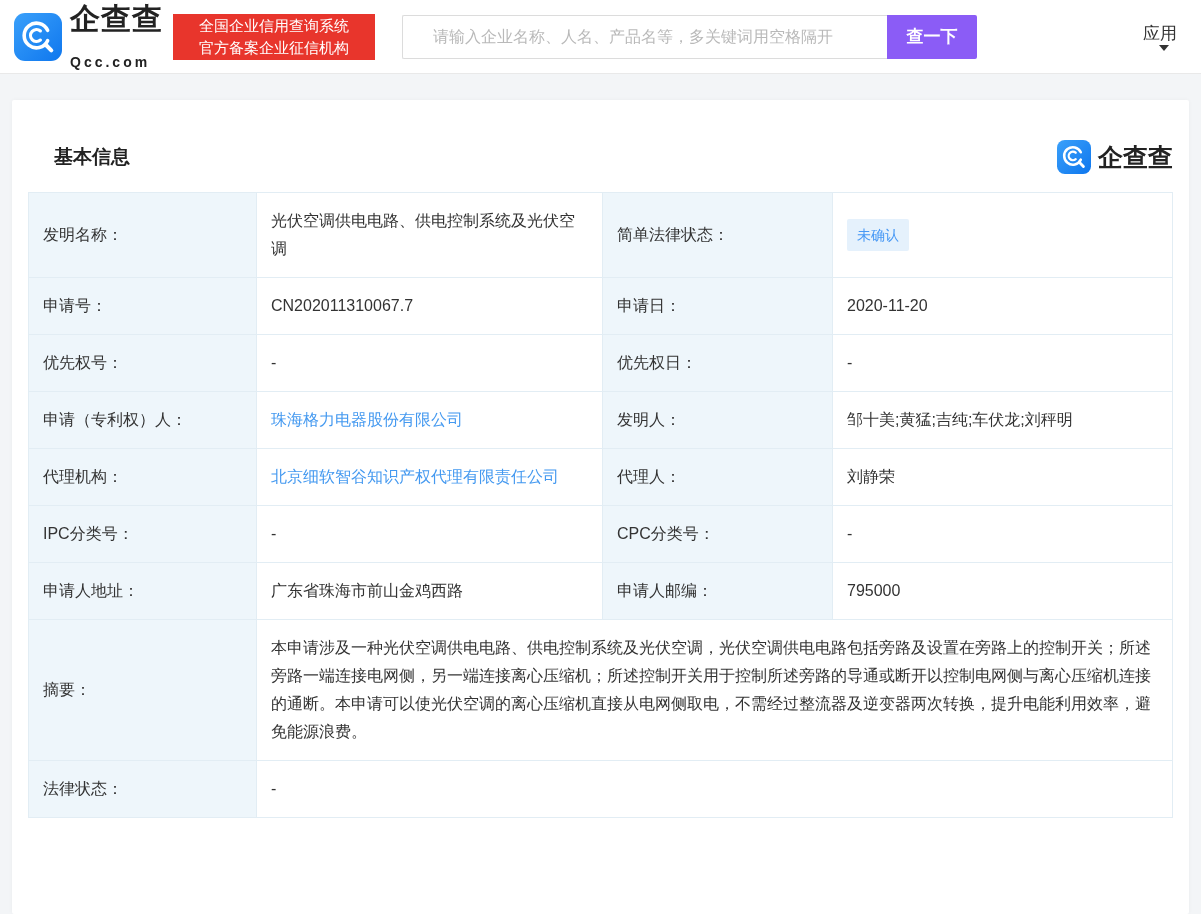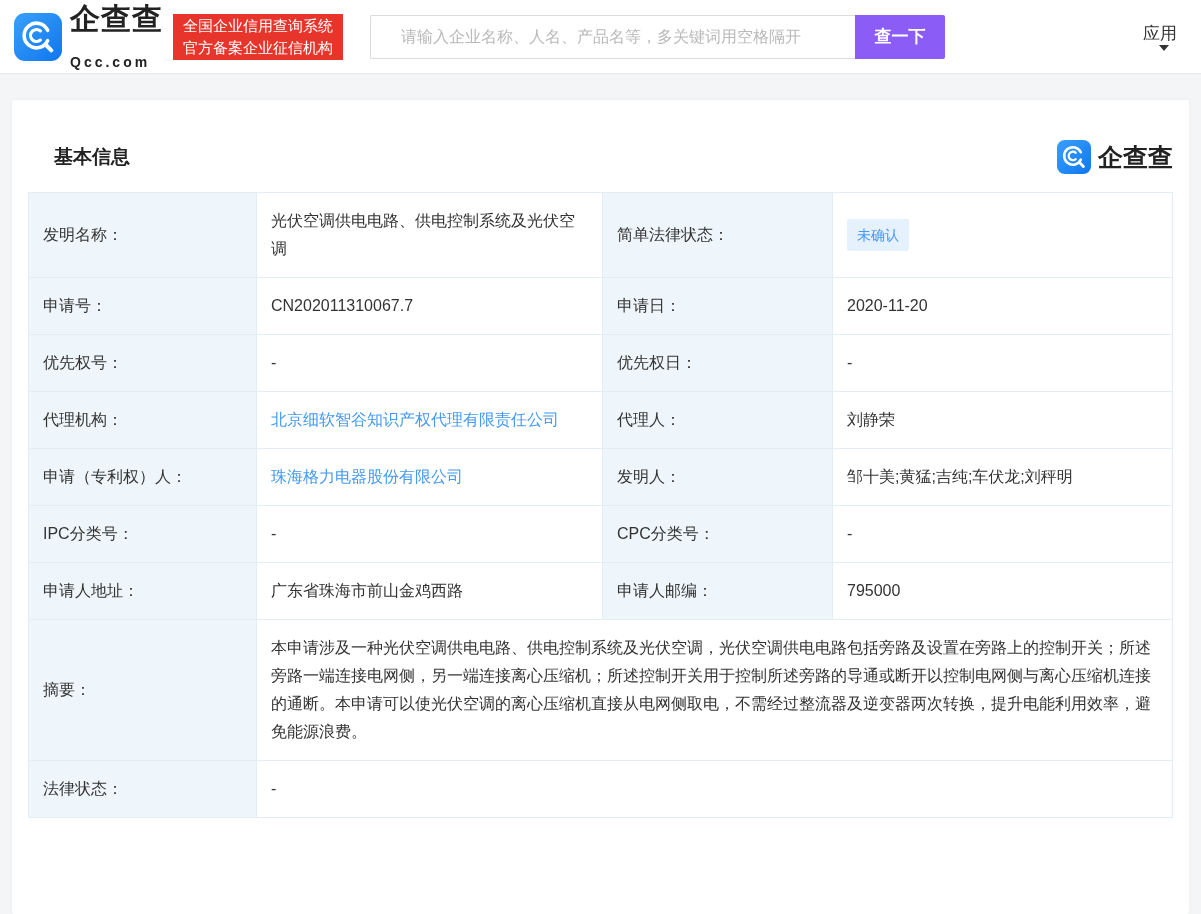--- a/index.html
+++ b/index.html
@@ -16,21 +16,21 @@
     height:74px; background:#fff; border-bottom:1px solid #e9e9e9;
     display:flex; align-items:center; padding:0 24px 0 14px;
   }
   .logo { display:flex; align-items:center; cursor:pointer; }
   .logo-icon { width:48px; height:48px; display:block; }
   .logo-text { margin-left:8px; }
   .logo-name { font-size:30px; font-weight:600; color:#222; line-height:1; letter-spacing:1px; }
   .logo-domain { font-size:14px; font-weight:700; color:#222; letter-spacing:3px; margin-top:20px; }
   .slogan {
     background:#e8352c; color:#fff; font-size:15px; line-height:22px;
-    padding:1px 10px; margin-left:10px; white-space:nowrap;text-align:right;
+    padding:1px 26px; margin-left:10px; white-space:nowrap;text-align:right;
   }
   .search-wrap { display:flex; margin-left:27px; }
   .search-input {
     width:485px; height:44px; border:1px solid #dcdcdc; border-right:none;
     border-radius:2px 0 0 2px; padding:0 30px; font-size:16px; outline:none;
     color:#333; font-family:"Liberation Sans", sans-serif;
   }
   .search-input::placeholder { color:#b9b9b9; }
   .search-btn {
     width:90px; height:44px; background:#8b5cf6; color:#fff; font-size:17px;
@@ -147,34 +147,34 @@
           <td class="lbl">申请日：</td>
           <td>2020-11-20</td>
         </tr>
         <tr>
           <td class="lbl">优先权号：</td>
           <td>-</td>
           <td class="lbl">优先权日：</td>
           <td>-</td>
         </tr>
         <tr>
+          <td class="lbl">申请（专利权）人：</td>
+          <td>
+            <span class="link">珠海格力电器股份有限公司</span>
+          </td>
+          <td class="lbl">发明人：</td>
+          <td>邹十美;黄猛;吉纯;车伏龙;刘秤明</td>
+        </tr>
+        <tr>
           <td class="lbl">代理机构：</td>
           <td>
             <span class="link">北京细软智谷知识产权代理有限责任公司</span>
           </td>
           <td class="lbl">代理人：</td>
           <td>刘静荣</td>
-        </tr>
-        <tr>
-          <td class="lbl">申请（专利权）人：</td>
-          <td>
-            <span class="link">珠海格力电器股份有限公司</span>
-          </td>
-          <td class="lbl">发明人：</td>
-          <td>邹十美;黄猛;吉纯;车伏龙;刘秤明</td>
         </tr>
         <tr>
           <td class="lbl">IPC分类号：</td>
           <td>-</td>
           <td class="lbl">CPC分类号：</td>
           <td>-</td>
         </tr>
         <tr>
           <td class="lbl">申请人地址：</td>
           <td>广东省珠海市前山金鸡西路</td>

